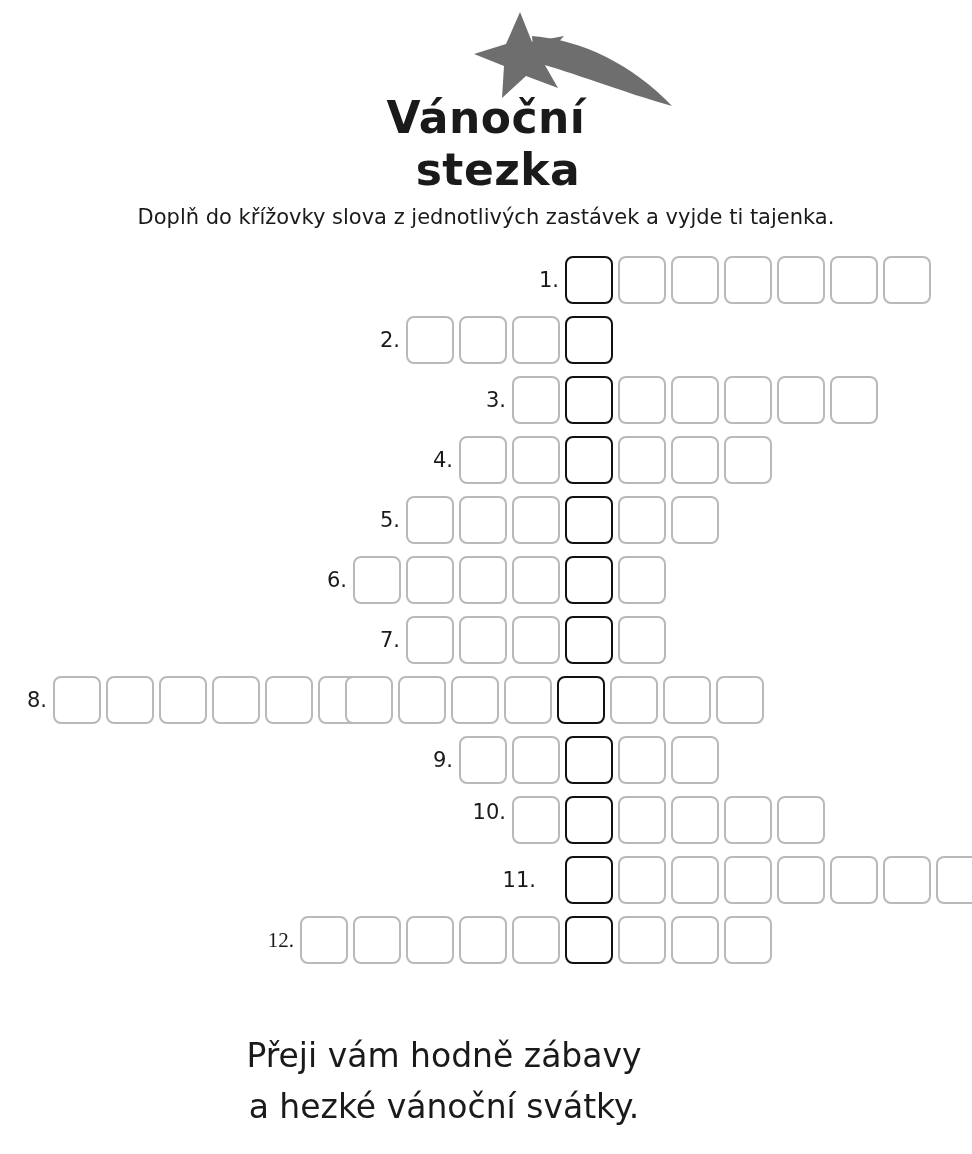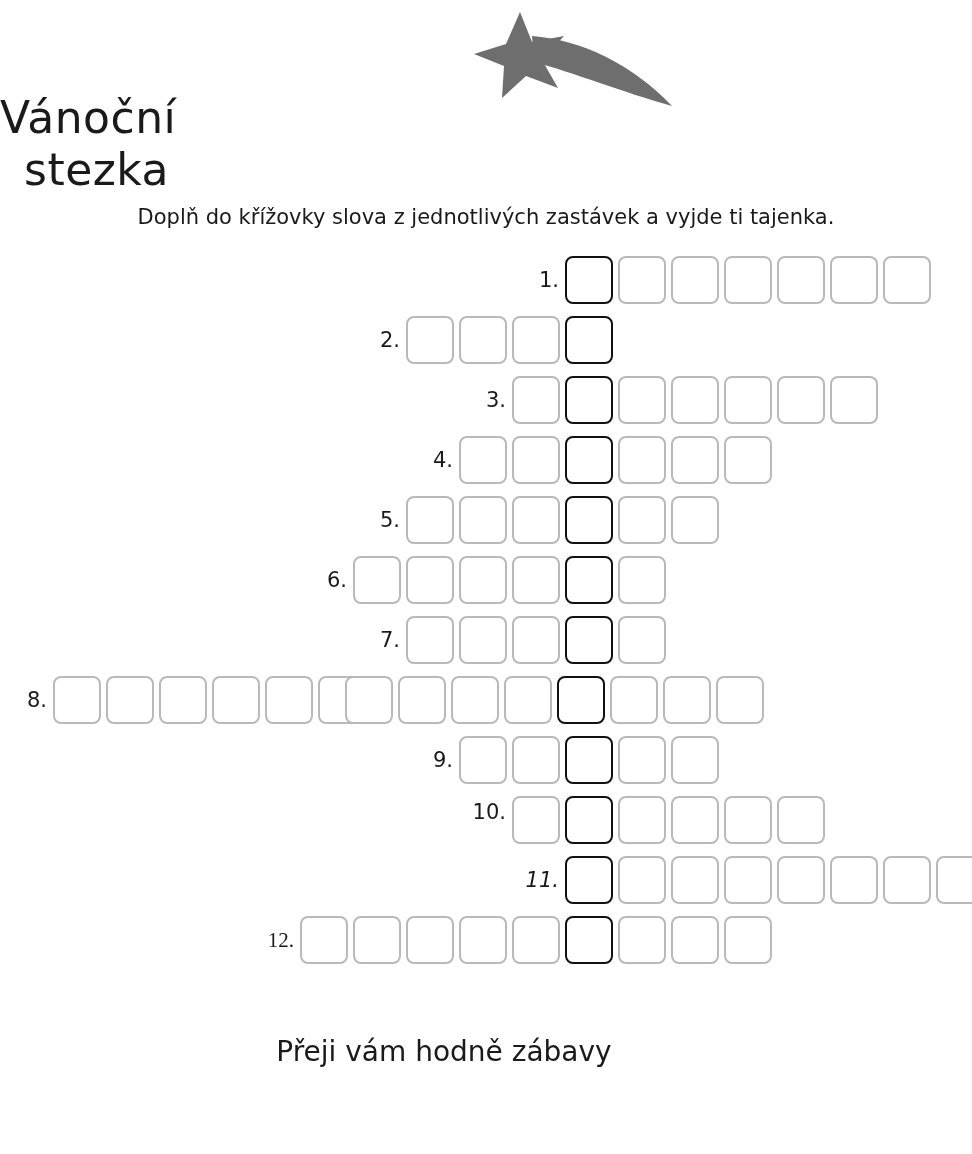--- a/index.html
+++ b/index.html
@@ -27,23 +27,23 @@
     left: 472px;
     top: 6px;
     width: 210px;
     height: 110px;
   }
   .title {
     position: absolute;
     top: 92px;
     left: 0;
     width: 972px;
-    text-align: left;
+    text-align: center;
     font-size: 44px;
-    font-weight: normal;
+    font-weight: bold;
     line-height: 1.18;
     letter-spacing: 0.5px;
   }
   .title .line2 { display: block; margin-left: 24px; }
 
   .subtitle {
     position: absolute;
     top: 205px;
     left: 0;
     width: 972px;
@@ -91,21 +91,21 @@
     border-width: 2px;
   }
 
   
   .footer {
     position: absolute;
     top: 1030px;
     left: 0;
     width: 888px;
     text-align: center;
-    font-size: 28px;
+    font-size: 33px;
     line-height: 1.55;
     color: #1a1a1a;
   }
 </style>
 </head>
 <body>
 
 <div class="header">
   <div class="comet">
     <svg width="210" height="110" viewBox="0 0 210 110" xmlns="http://www.w3.org/2000/svg">
@@ -234,21 +234,21 @@
       <div class="cells" style="position: absolute; left: 512px; top: 0px;">
         <div class="cell"></div>
         <div class="cell hl"></div>
         <div class="cell"></div>
         <div class="cell"></div>
         <div class="cell"></div>
         <div class="cell"></div>
       </div>
     </div>
     <div class="row" style="position: relative;">
-      <div class="row-num" style="position: absolute; left: 513px; top: 12px; font-style: italic;">11.</div>
+      <div class="row-num" style="position: absolute; left: 490px; top: 12px;">11.</div>
       <div class="cells" style="position: absolute; left: 565px; top: 0px;">
         <div class="cell hl"></div>
         <div class="cell"></div>
         <div class="cell"></div>
         <div class="cell"></div>
         <div class="cell"></div>
         <div class="cell"></div>
         <div class="cell"></div>
         <div class="cell"></div>
       </div>
@@ -264,13 +264,14 @@
         <div class="cell hl"></div>
         <div class="cell"></div>
         <div class="cell"></div>
         <div class="cell"></div>
       </div>
     </div>
   </div>
 
 <div class="footer">
   <div>Přeji vám hodně zábavy</div>
+  <div>a hezké vánoční  svátky.</div>
 </div>
 
 </body></html>

